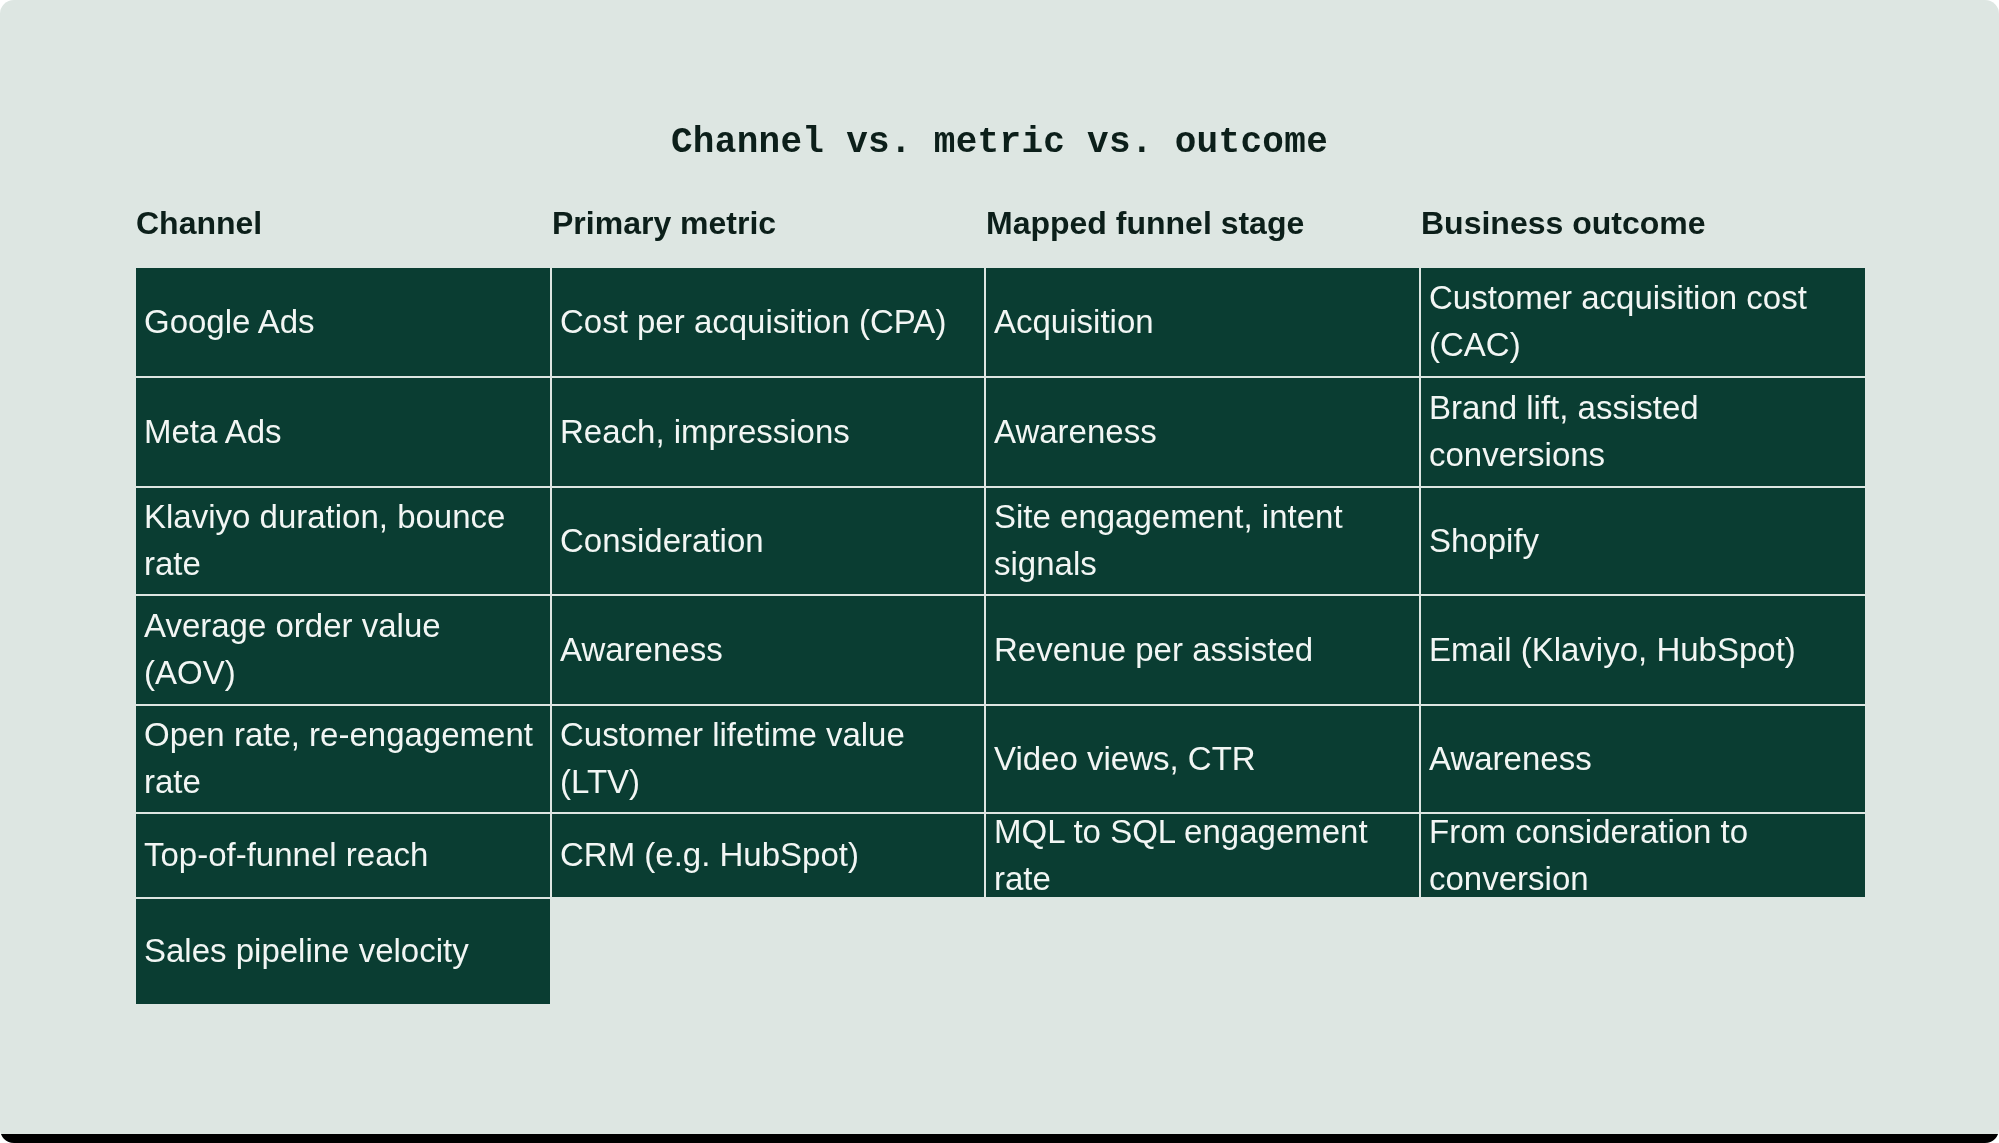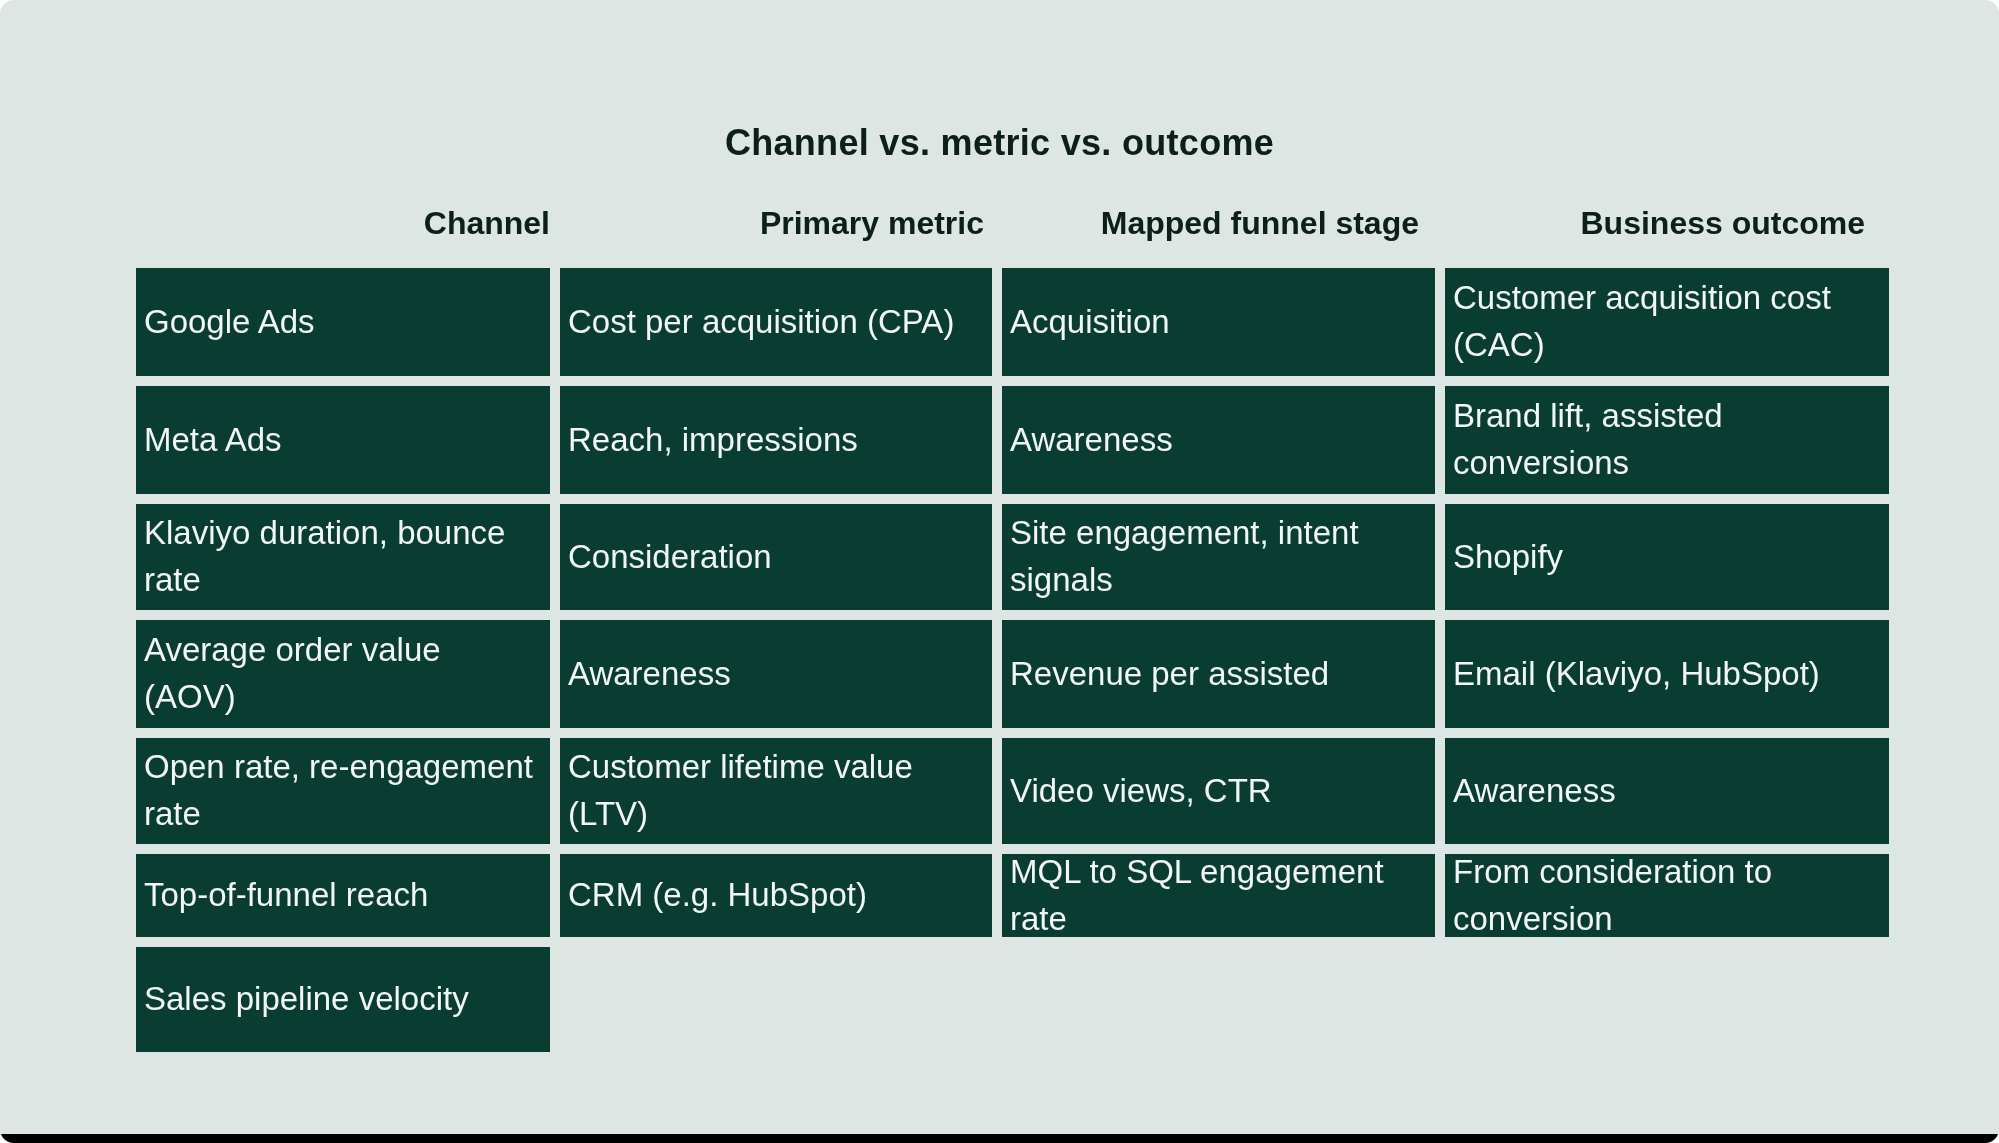--- a/index.html
+++ b/index.html
@@ -17,41 +17,42 @@
     overflow: hidden;
   }
   .title {
     position: absolute;
     top: 122px; left: 0; width: 100%;
     text-align: center;
     font-size: 36px;
     font-weight: 600;
     letter-spacing: 0.3px;
     color: #0c1f1a;
+    font-family: Liberation Mono, monospace;
   }
   .header-row {
     position: absolute;
     left: 136px; top: 205px; width: 1729px;
     display: grid;
     grid-template-columns: 414px 432px 433px 444px;
     column-gap: 2px;
   }
   .header-cell {
-    text-align: right;
+    text-align: left;
     font-size: 32px;
     font-weight: 700;
     color: #0c1f1a;
   }
   .table-body {
     position: absolute;
     left: 136px; top: 268px; width: 1729px;
     display: grid;
     grid-template-columns: 414px 432px 433px 444px;
     grid-template-rows: 108px 108px 106px 108px 106px 83px 105px;
-    gap: 10px;
+    gap: 2px;
   }
   .cell {
     background: #0a3d32;
     color: #f2f6f4;
     font-size: 33px;
     line-height: 1.42;
     display: flex;
     align-items: center;
     padding: 2px 12px 2px 8px;
     box-sizing: border-box;

